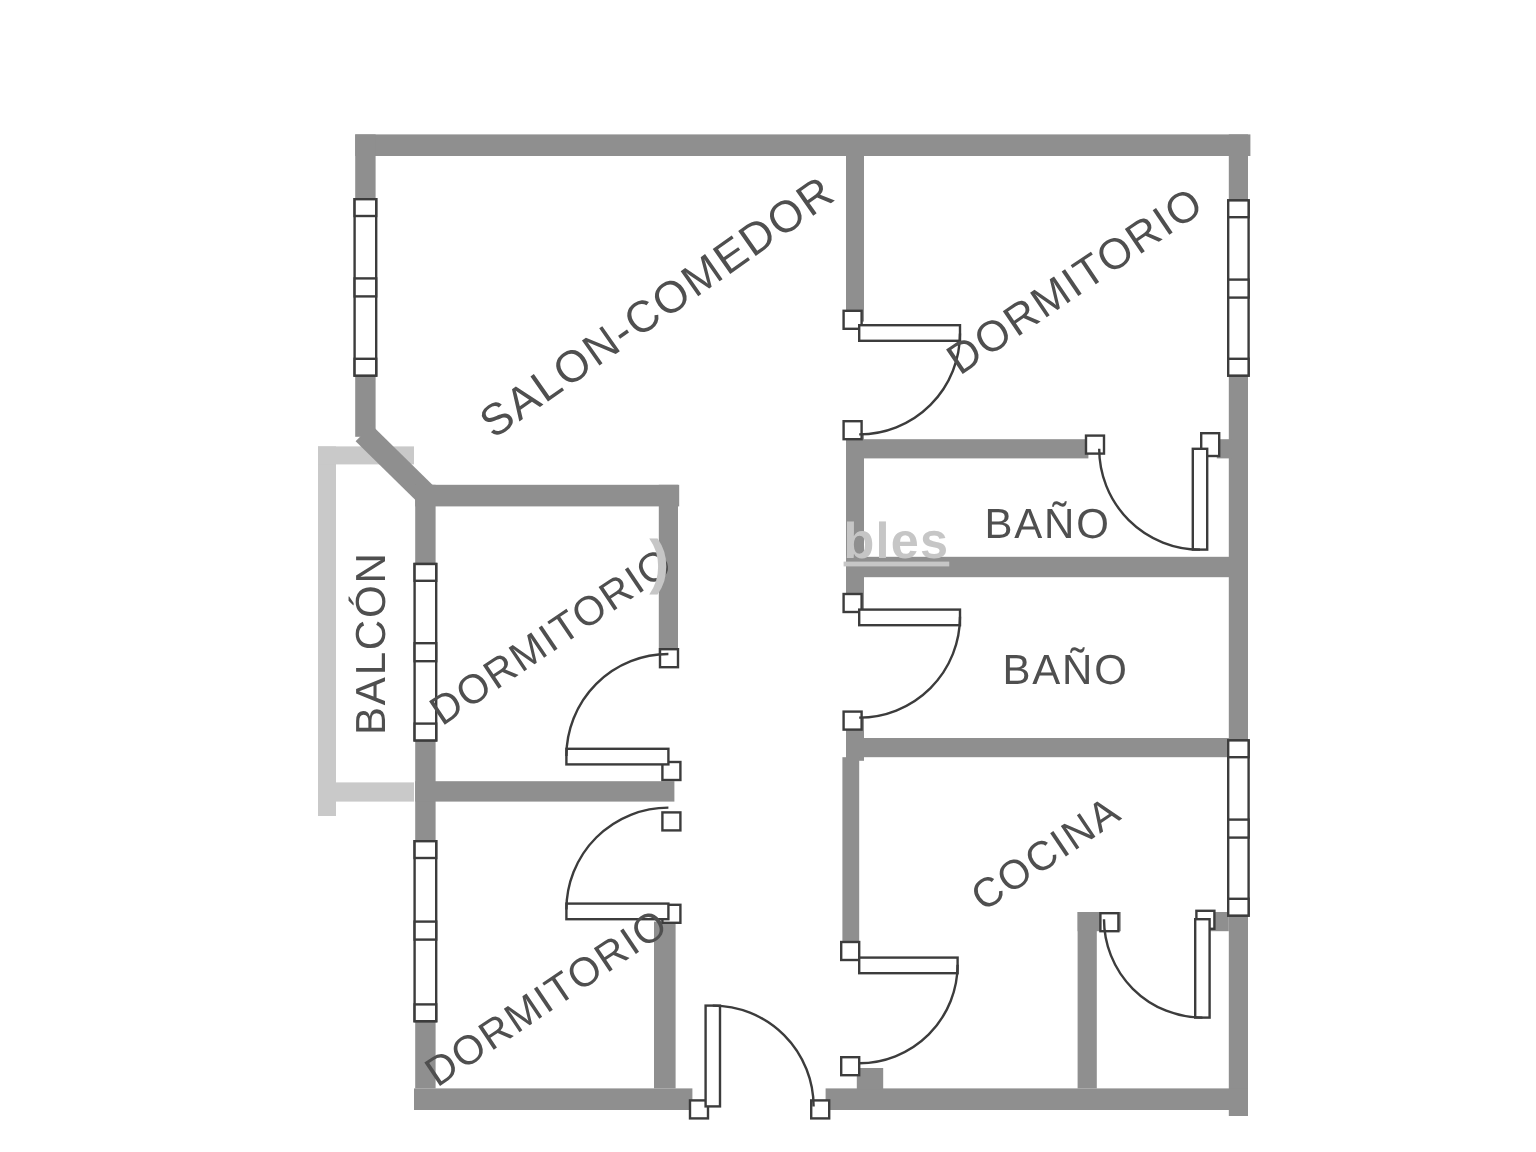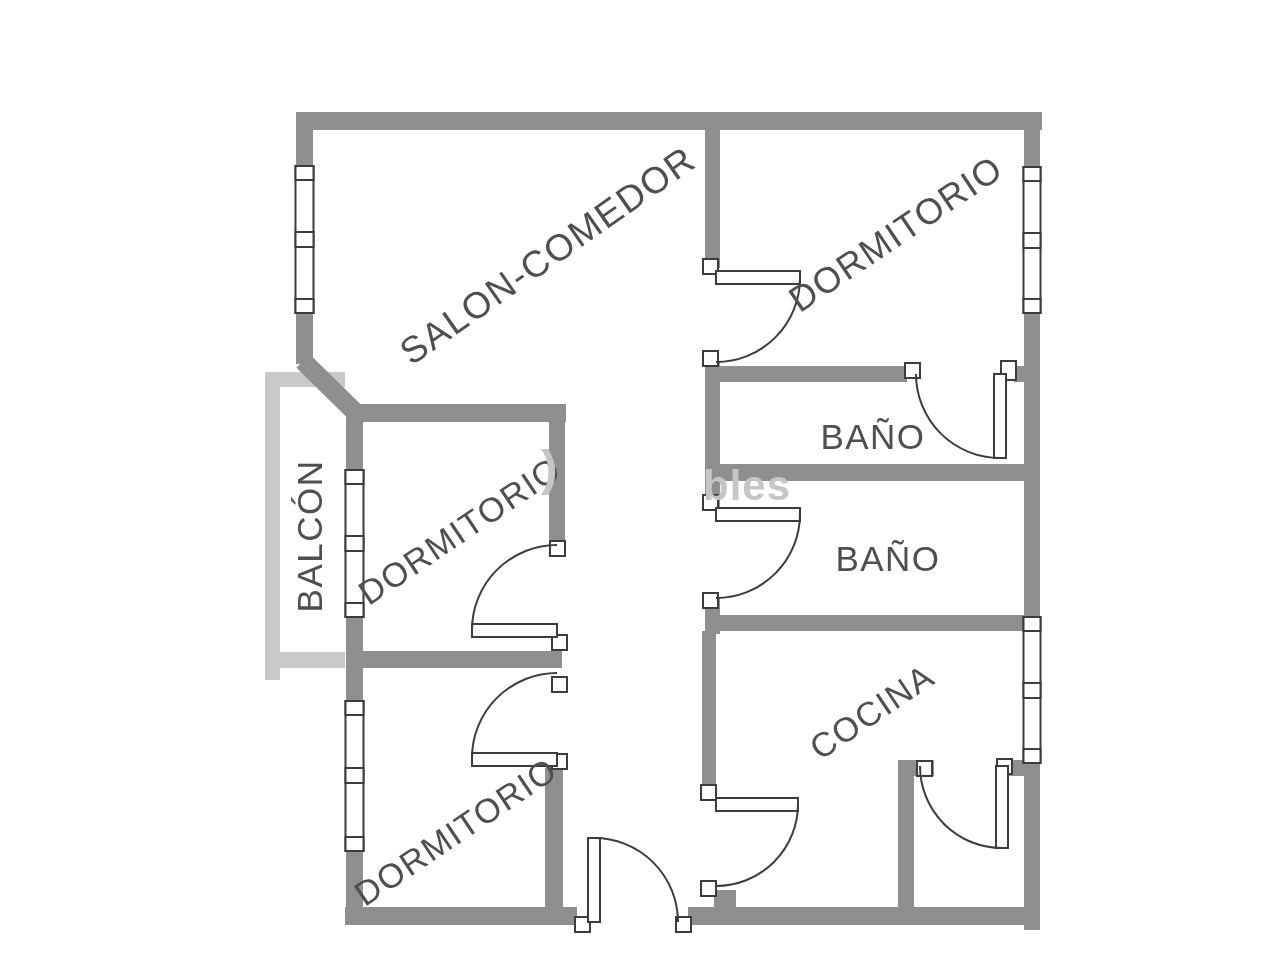--- a/index.html
+++ b/index.html
@@ -166,15 +166,15 @@
   <div class="lbl" style="left:548px;top:256px;--rot:-35deg;font-size:37px;">SALON-COMEDOR</div>
   <div class="lbl" style="left:896px;top:234px;--rot:-34deg;font-size:36px;">DORMITORIO</div>
   <div class="lbl" style="left:873px;top:437px;--rot:0deg;font-size:35px;">BAÑO</div>
   <div class="lbl" style="left:888px;top:559px;--rot:0deg;font-size:35px;">BAÑO</div>
   <div class="lbl" style="left:872px;top:712px;--rot:-34deg;font-size:34px;">COCINA</div>
   <div class="lbl" style="left:460px;top:531px;--rot:-34deg;font-size:34px;">DORMITORIO</div>
   <div class="lbl" style="left:456px;top:832px;--rot:-34deg;font-size:34px;">DORMITORIO</div>
   <div class="lbl" style="left:310px;top:536px;--rot:-90deg;font-size:35px;">BALCÓN</div>
 
   <div class="wm" style="left:541px;top:439px;font-size:50px;">)</div>
-  <div class="wm" style="left:703px;top:462px;font-size:42px;">bles</div>
+  <div class="wm" style="left:703px;top:427px;font-size:42px;text-decoration:underline;">bles</div>
 
 </div>
 
 </body></html>

